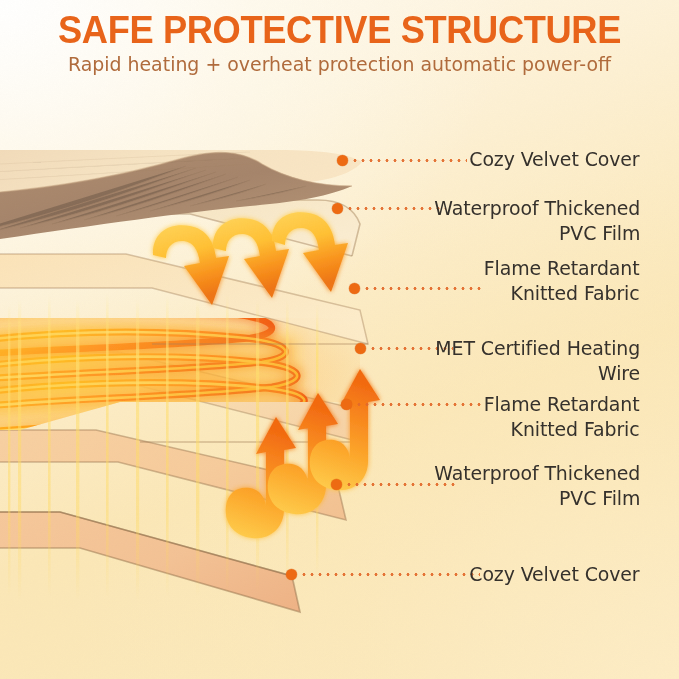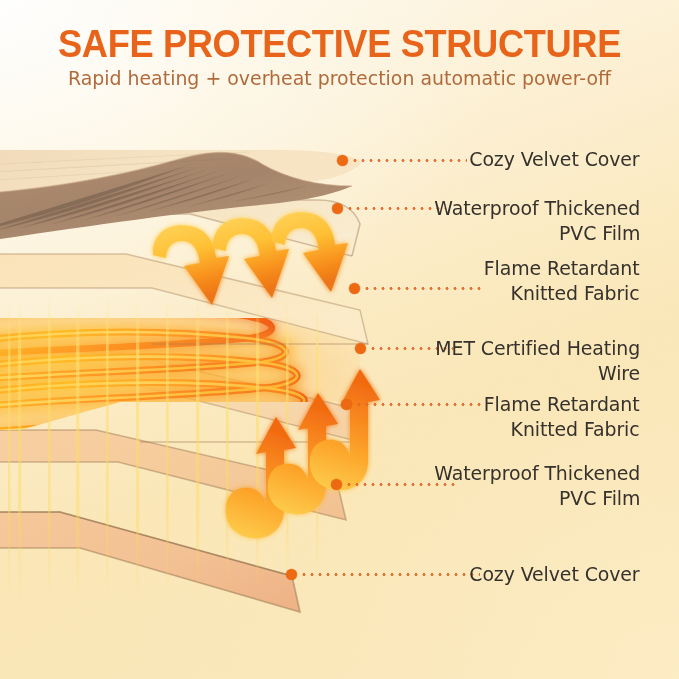--- a/index.html
+++ b/index.html
@@ -328,21 +328,21 @@
 
         <path d="M 310,458 C 312,444 322,438 334,440 C 344,442 350,450 350,461
                  L 350,404 L 340,406 L 360,369 L 380,400 L 368,402 L 368,461
                  C 368,480 354,492 336,490 C 318,488 308,475 310,458 Z" fill="url(#gArrowUp)"></path>
       </g>
 
       <rect x="0" y="0" width="679" height="679" fill="#ffffff" filter="url(#fNoise)" opacity="0.25"></rect>
     </g>
   </svg>
 
-  <div class="header" style="top:22px;">
+  <div class="header" style="top:8px;">
     <h1 class="title">SAFE PROTECTIVE STRUCTURE</h1>
     <p class="subtitle">Rapid heating + overheat protection automatic power-off</p>
   </div>
 
   <div class="callout" style="left:337px;top:155px;">
     <span class="dot"></span>
     <span class="leader" style="width:116px;"></span>
   </div>
   <div class="clabel" style="top:147px;">Cozy Velvet Cover</div>
 

